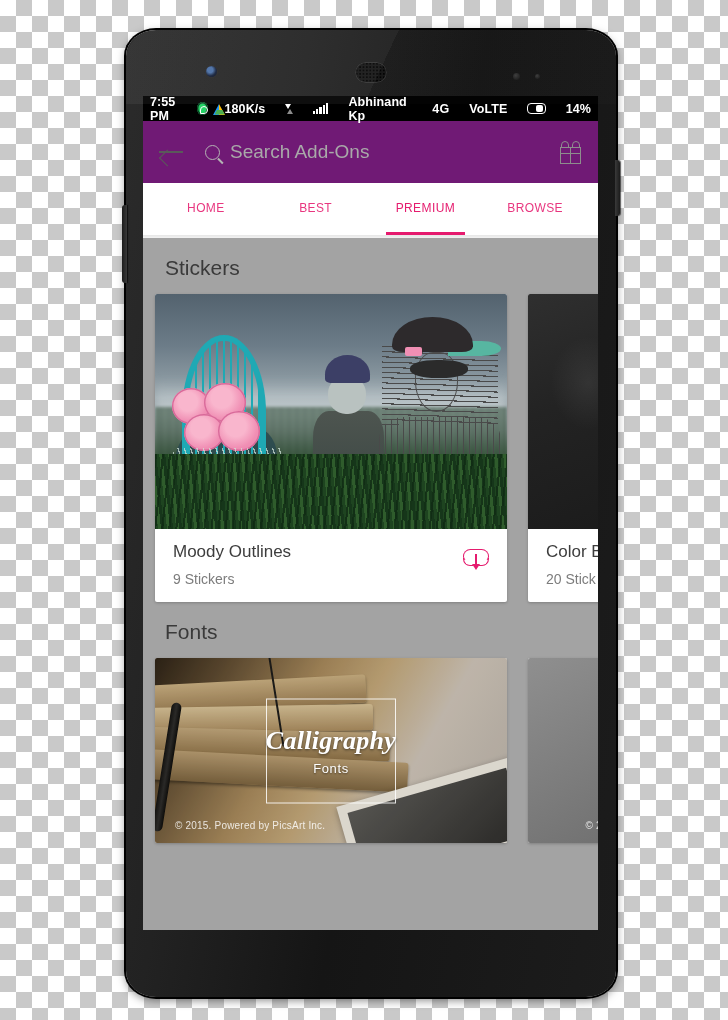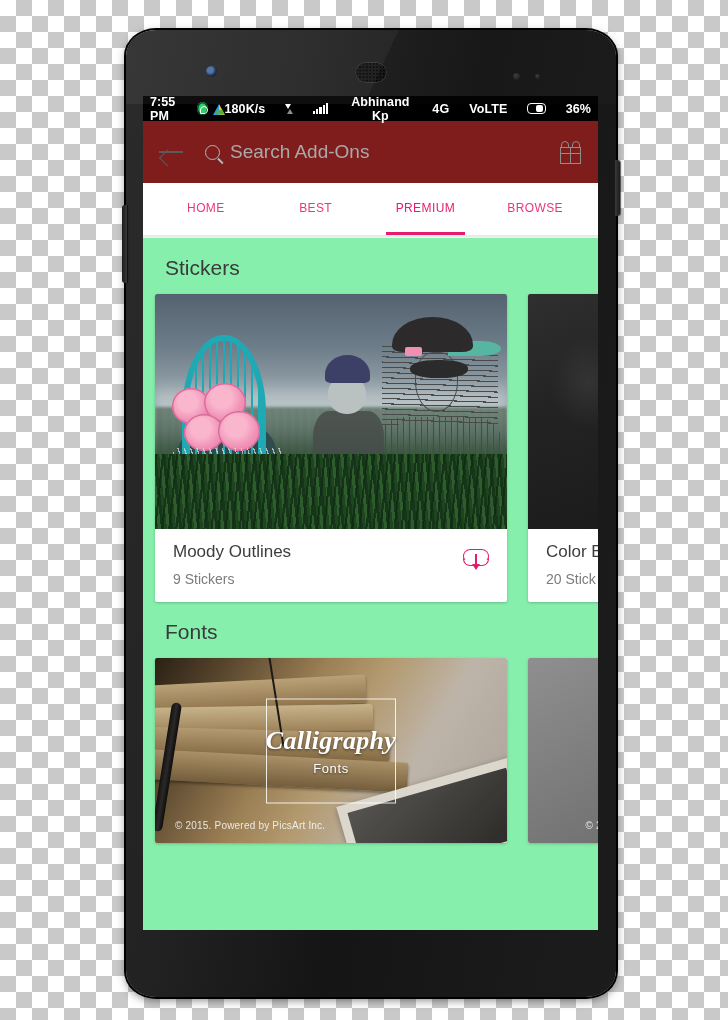--- a/index.html
+++ b/index.html
@@ -57,21 +57,21 @@
     position:absolute; left:17px; top:66px; width:455px; height:834px;
     background:#f2f2f2; overflow:hidden;
   }
 
   
   #statusbar{
     height:25px; background:#000; color:#fff; display:flex; align-items:center;
     padding:0 7px; font-size:12.5px; font-weight:bold; letter-spacing:.1px;
   }
   #statusbar .sb-left{ display:flex; align-items:center; gap:5px; }
-  #statusbar .sb-right{ margin-left:auto; display:flex; align-items:center; gap:20px;text-align:center; }
+  #statusbar .sb-right{ margin-left:auto; display:flex; align-items:center; gap:20px; }
   .wa-icon{ width:13px;height:13px;border-radius:50%;background:#25d366; position:relative;
             display:inline-block; box-shadow:inset 0 0 0 1.4px #0b3d22; }
   .wa-icon::after{ content:""; position:absolute; left:3.5px; top:3.5px; width:6px;height:6px;
                    border:1.4px solid #fff; border-radius:50% 50% 50% 0; }
   .gd-icon{ width:13px;height:12px; position:relative; display:inline-block; }
   .gd-icon i{ position:absolute; display:block; }
   .gd-icon .g1{ left:0; bottom:0; width:0;height:0;border-left:6.5px solid transparent;
                 border-right:0 solid transparent;border-bottom:11px solid #2196f3; }
   .gd-icon .g2{ right:0; bottom:0; width:0;height:0;border-right:6.5px solid transparent;
                 border-bottom:11px solid #ffc107; }
@@ -86,21 +86,21 @@
   .bars{ display:inline-flex; align-items:flex-end; gap:1.2px; height:11px; }
   .bars b{ display:block; width:2.2px; background:#fff; }
   .bars b:nth-child(1){height:3px}.bars b:nth-child(2){height:5px}
   .bars b:nth-child(3){height:7px}.bars b:nth-child(4){height:9px}.bars b:nth-child(5){height:11px}
   .battery{ width:22px;height:11px;border:1.4px solid #fff;border-radius:4px;position:relative;
             display:inline-block; }
   .battery::after{ content:""; position:absolute; right:1.2px; top:1.2px; bottom:1.2px;
                    width:7px; background:#fff; border-radius:2px; }
 
   
-  #toolbar{ height:62px; background:#7f1d1d; display:flex; align-items:center; padding:0 16px; }
+  #toolbar{ height:62px; background:#701a75; display:flex; align-items:center; padding:0 16px; }
   #back-arrow{ width:26px;height:20px; position:relative; flex:0 0 auto; }
   #back-arrow::before{ content:""; position:absolute; left:0; top:9px; width:24px;height:1.6px;
                        background:#5a5a5a; }
   #back-arrow::after{ content:""; position:absolute; left:0; top:4px; width:11px;height:11px;
                       border-left:1.6px solid #5a5a5a; border-bottom:1.6px solid #5a5a5a;
                       transform:rotate(45deg); transform-origin:left bottom; }
   #search-zone{ flex:1; display:flex; align-items:center; gap:10px; margin-left:20px; }
   .mag{ width:15px;height:15px;border:1.7px solid #b4b4b4;border-radius:50%; position:relative;
         flex:0 0 auto; }
   .mag::after{ content:""; position:absolute; right:-5px; bottom:-3px; width:7px;height:1.7px;
@@ -118,21 +118,21 @@
   
   #tabs{ height:52px; background:#fff; display:flex; align-items:stretch;
          padding:0 8px; position:relative; }
   .tab{ flex:1; display:flex; align-items:center; justify-content:center;
         font-size:12px; letter-spacing:.4px; position:relative; }
   .tab span{ display:block; padding-bottom:2px; }
   .tab.active .tab-underline{ position:absolute; left:14%; right:14%; bottom:0; height:3px; }
   #tabs-shadow{ height:3px; background:linear-gradient(#e6e6e6,#f2f2f2); }
 
   
-  #content{ height:692px; background:#86efac; overflow:hidden; position:relative; }
+  #content{ height:692px; background:#a3a3a3; overflow:hidden; position:relative; }
   .section-title{ font-size:21px; color:#3a3a3a; padding:18px 0 14px 22px; }
   .row{ display:flex; gap:21px; padding-left:12px; }
   .card{ background:#fff; border-radius:2px; box-shadow:0 1px 3px rgba(0,0,0,.22);
          flex:0 0 auto; overflow:hidden; }
   .card.sticker{ width:352px; }
   .card.sticker.partial{ width:110px; }
   .card-img{ height:235px; position:relative; overflow:hidden; }
   .card-body{ padding:13px 16px 15px 18px; display:flex; align-items:flex-start; }
   .card-texts{ flex:1; }
   .card-title{ font-size:17px; color:#3d3d3d; margin-bottom:9px; }
@@ -285,21 +285,21 @@
           <b></b>
             <b></b>
             <b></b>
             <b></b>
             <b></b>
         </span>
         <span>Abhinand Kp</span>
         <span>4G</span>
         <span>VoLTE</span>
         <span class="battery"></span>
-        <span>36%</span>
+        <span>14%</span>
       </div>
     </div>
 
     <div id="toolbar">
       <div id="back-arrow"></div>
       <div id="search-zone">
         <span class="mag"></span>
         <span id="search-placeholder">Search Add-Ons</span>
       </div>
       <div id="gift-icon">

